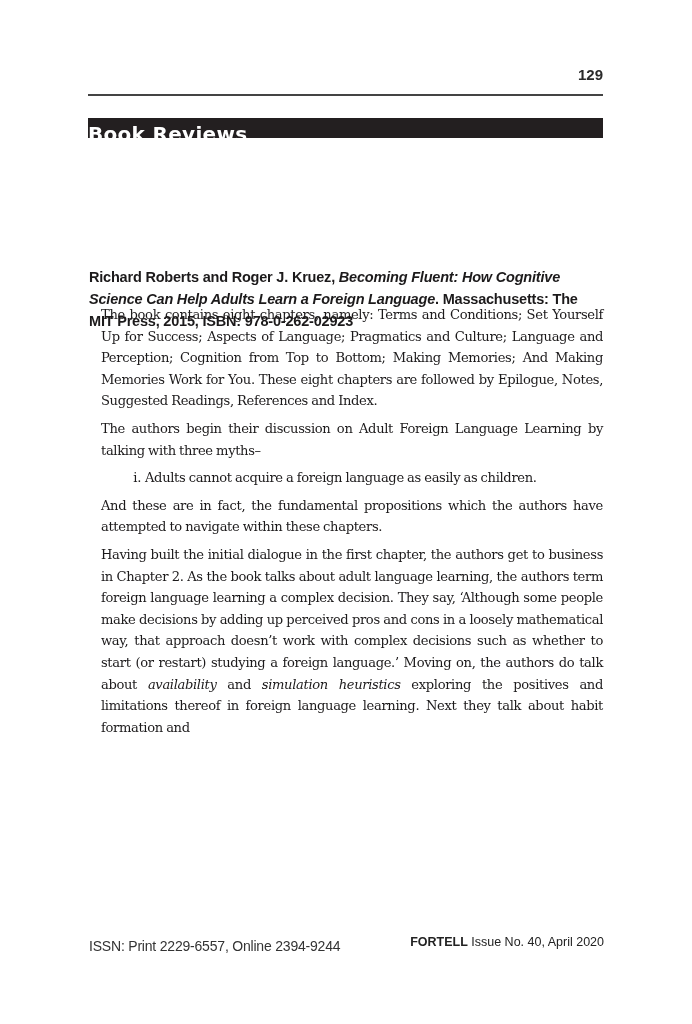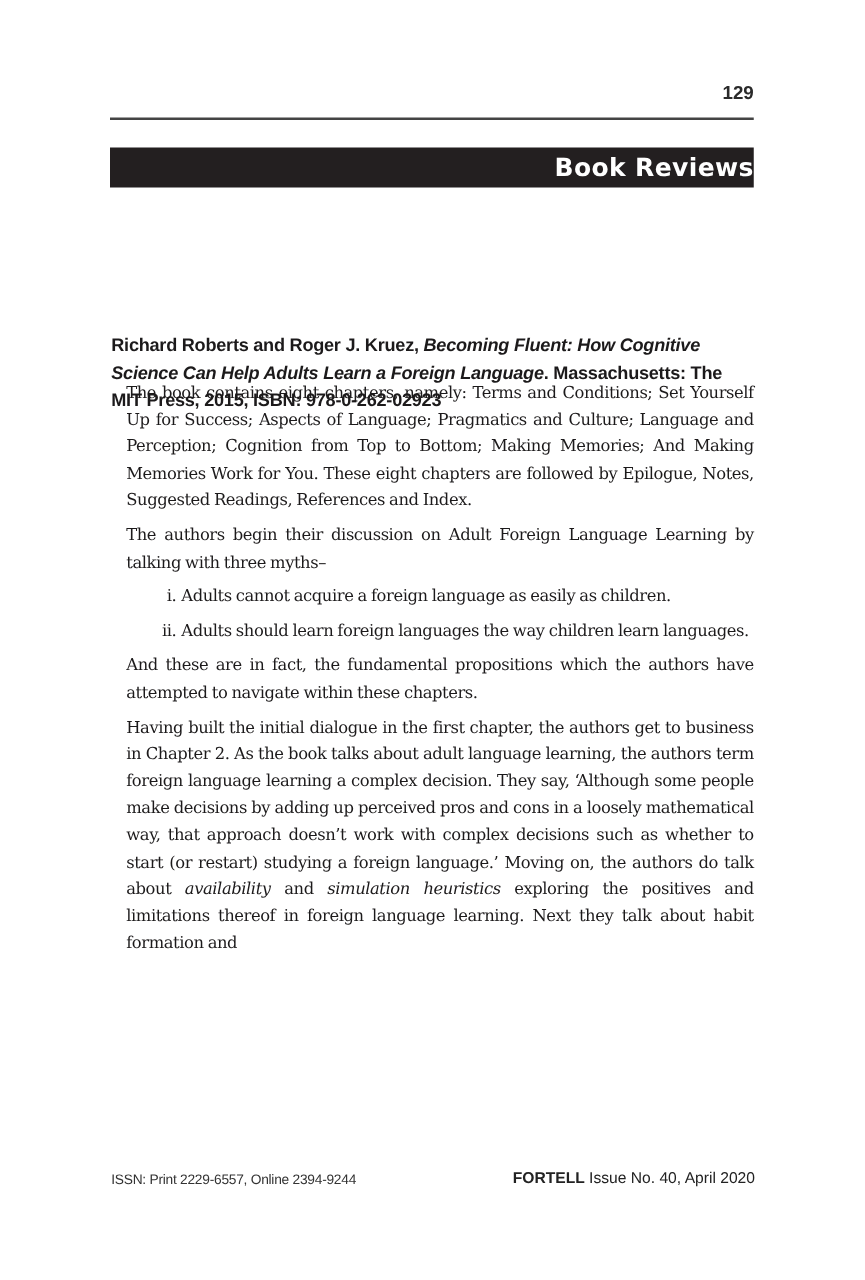--- a/index.html
+++ b/index.html
@@ -9,22 +9,22 @@
   }
   .page-number {
     position: absolute; right: 89px; top: 66px;
     font-family: "Liberation Sans", sans-serif; font-weight: bold; font-size: 15px;
     color: #2a2a2a;
   }
   .header-rule {
     position: absolute; left: 88px; width: 515px; top: 94px; height: 2px; background: #444;
   }
   .title-bar {
-    position: absolute; left: 88px; width: 515px; top: 118px; height: 32px;
-    background: #231f20; color: #fff; text-align: right;
+    position: absolute; left: 88px; width: 515px; top: 118px; height: 20px;
+    background: #231f20; color: #fff; text-align: left;
     font-family: "DejaVu Sans", sans-serif; font-weight: bold; font-size: 20px; line-height: 32px;
     letter-spacing: 0.3px;
   }
   .citation {
     position: absolute; left: 89px; width: 515px; top: 226px;
     font-family: "Liberation Sans", sans-serif; font-weight: bold; font-size: 14.5px; line-height: 22px;
     color: #1c1a1b; letter-spacing: -0.2px; margin-top: 40px;
   }
   .citation i { font-style: italic; }
   .body {
@@ -32,21 +32,21 @@
     font-family: "DejaVu Serif", serif; font-size: 13.1px; line-height: 21.6px;
     text-align: justify; color: #1c1a1b; letter-spacing: -0.35px; word-spacing: -0.5px;
   }
   .body p { margin: 0 0 6px 12px; }
   .body em { font-style: italic; }
   .myths { list-style: none; margin: 0 0 6px 0; padding: 0; }
   .myths li { position: relative; padding-left: 56px; margin-bottom: 6px; }
   .myths li .num { position: absolute; left: 0; width: 52px; text-align: right; }
   .footer-left {
     position: absolute; left: 89px; top: 938px;
-    font-family: "Liberation Sans", sans-serif; font-size: 11px; color: #333; letter-spacing: -0.2px;
+    font-family: "Liberation Sans", sans-serif; font-size: 14px; color: #333; letter-spacing: -0.2px;
   }
   .footer-right {
     position: absolute; right: 88px; top: 935px;
     font-family: "Liberation Sans", sans-serif; font-size: 12.5px; color: #222;
   }
   .footer-right b { font-weight: bold; margin-top: 16px; }
 </style>
 </head>
 <body>
 
@@ -56,20 +56,19 @@
 
 <div class="citation">
   <span>Richard Roberts and Roger J. Kruez, </span><i>Becoming Fluent: How Cognitive Science Can Help Adults Learn a Foreign Language</i><span>. Massachusetts: The MIT Press, 2015, ISBN: 978-0-262-02923</span>
 </div>
 
 <div class="body">
   <p>The book contains eight chapters, namely: Terms and Conditions; Set Yourself Up for Success; Aspects of Language; Pragmatics and Culture; Language and Perception; Cognition from Top to Bottom; Making Memories; And Making Memories Work for You. These eight chapters are followed by Epilogue, Notes, Suggested Readings, References and Index.</p>
   <p>The authors begin their discussion on Adult Foreign Language Learning by talking with three myths–</p>
   <ol class="myths">
     <li><span class="num">i.</span><span>Adults cannot acquire a foreign language as easily as children.</span></li>
-    <li><span class="num">ii.</span><span>Adults should learn foreign languages the way children learn languages.</span></li>
   </ol>
   <p>And these are in fact, the fundamental propositions which the authors have attempted to navigate within these chapters.</p>
   <p><span>Having built the initial dialogue in the first chapter, the authors get to business in Chapter 2. As the book talks about adult language learning, the authors term foreign language learning a complex decision. They say, ‘Although some people make decisions by adding up perceived pros and cons in a loosely mathematical way, that approach doesn’t work with complex decisions such as whether to start (or restart) studying a foreign language.’ Moving on, the authors do talk about </span><em>availability</em><span> and </span><em>simulation heuristics</em><span> exploring the positives and limitations thereof in foreign language learning. Next they talk about habit formation and</span></p>
 </div>
 
 <div class="footer-left">ISSN: Print 2229-6557, Online 2394-9244</div>
 <div class="footer-right"><b>FORTELL</b><span> Issue No. 40, April 2020</span></div>
 
 </body></html>

